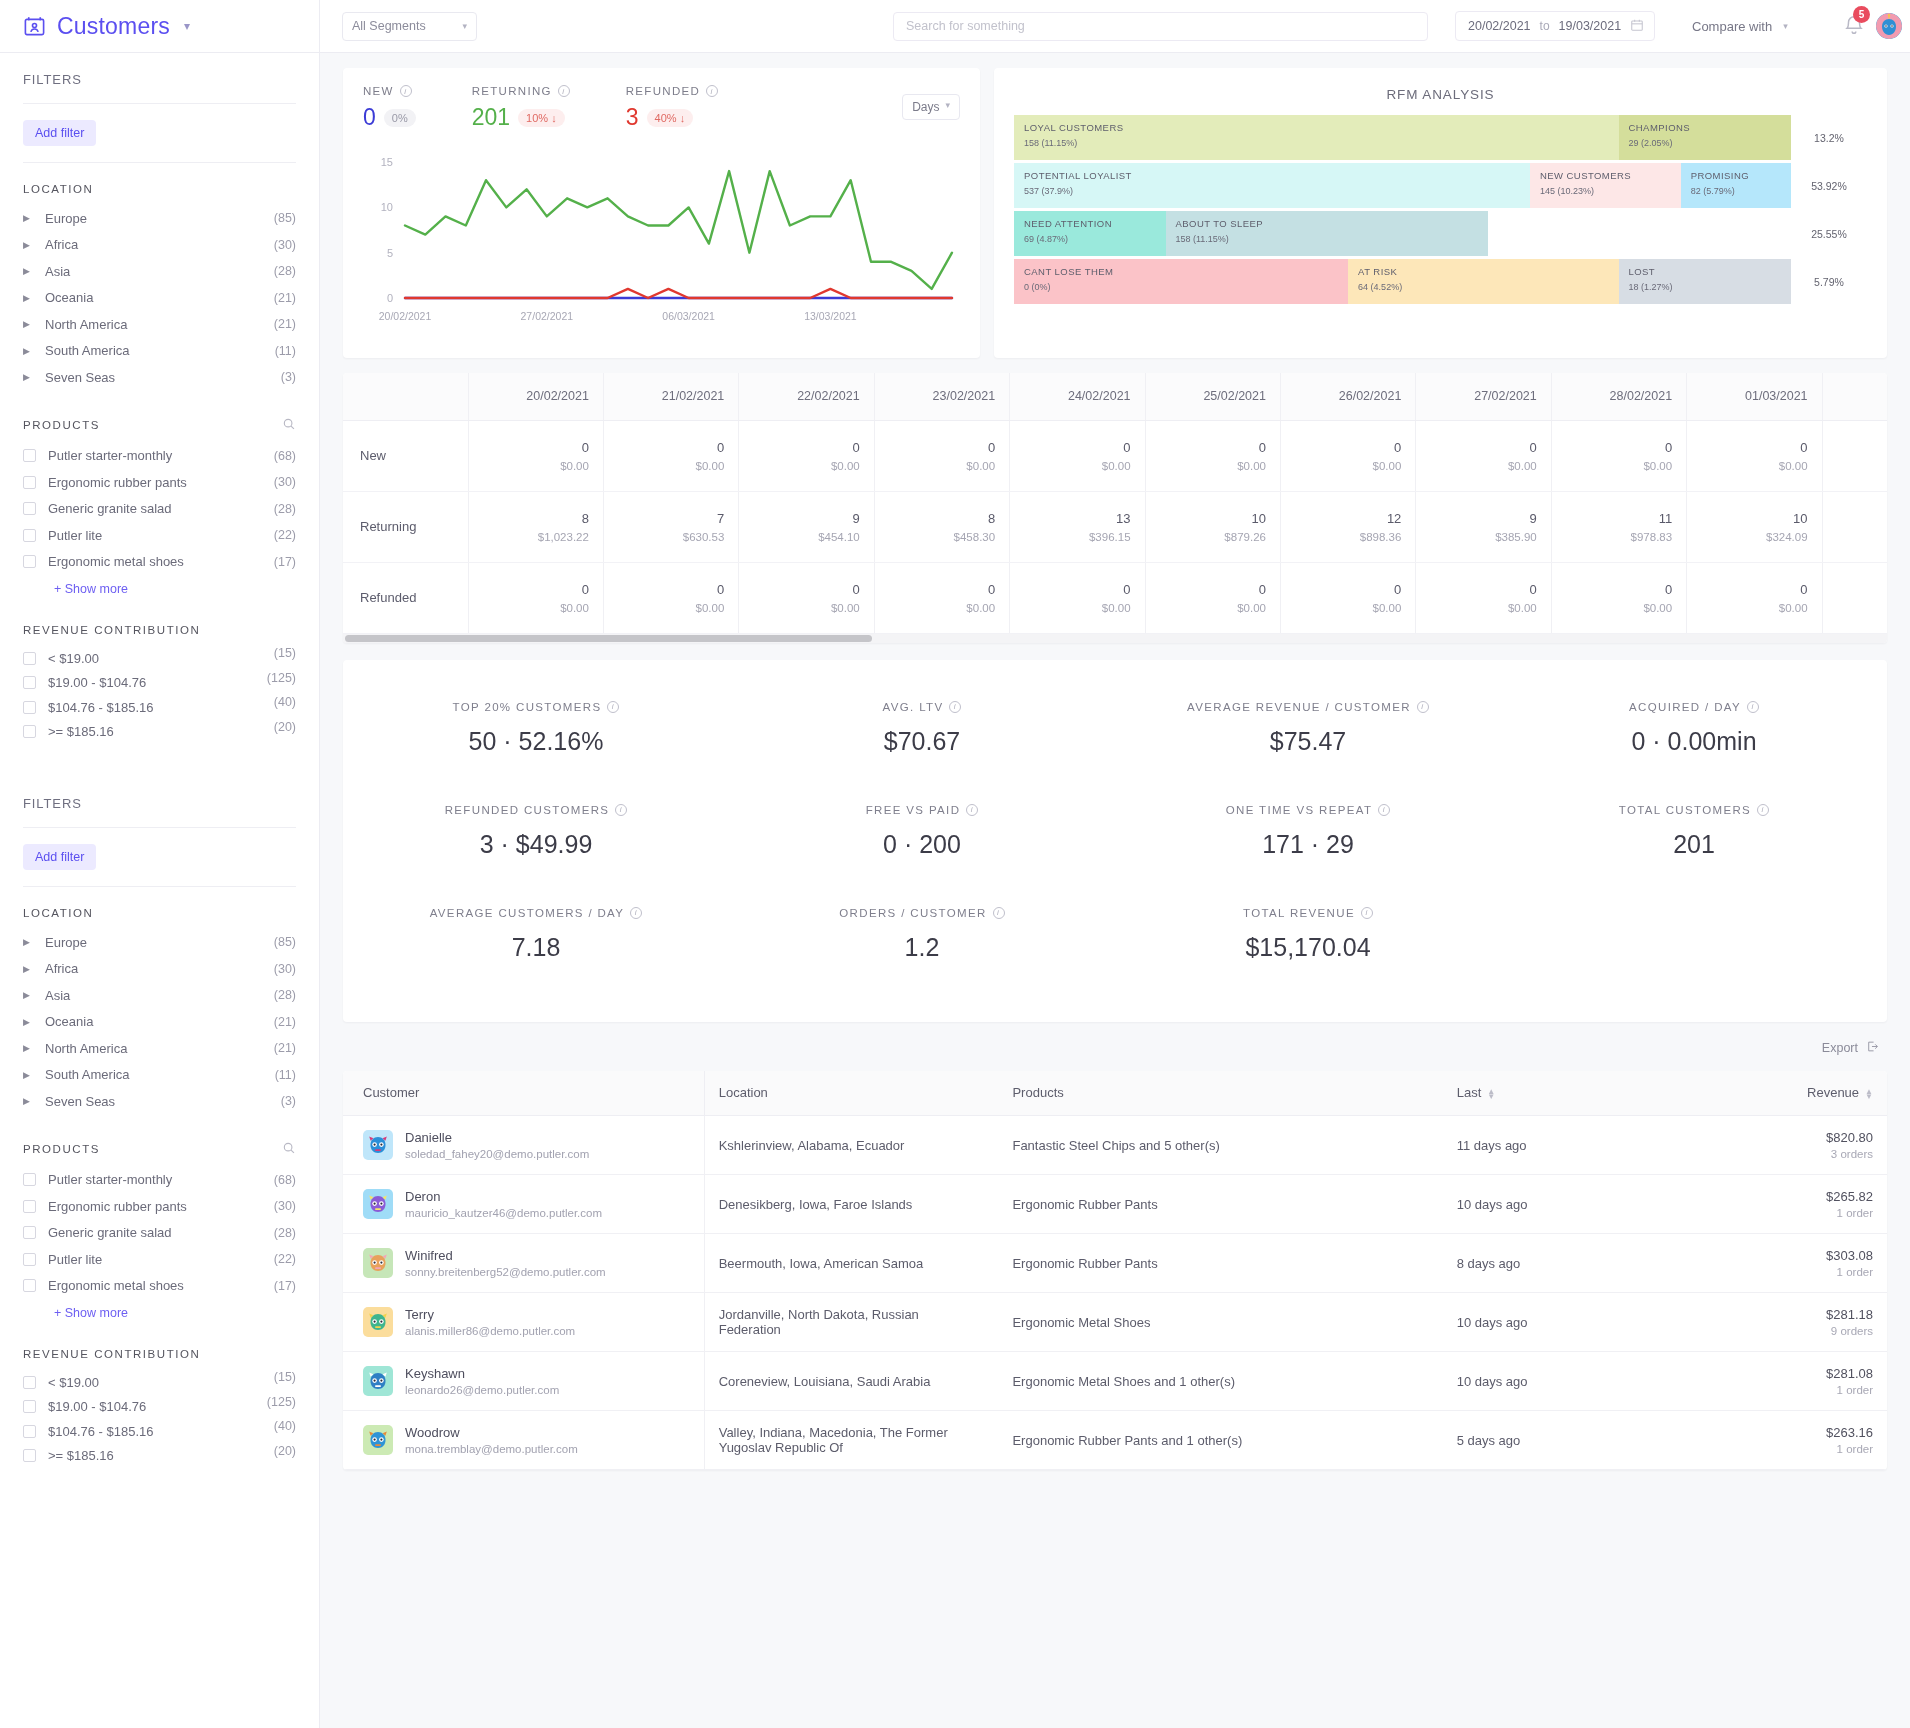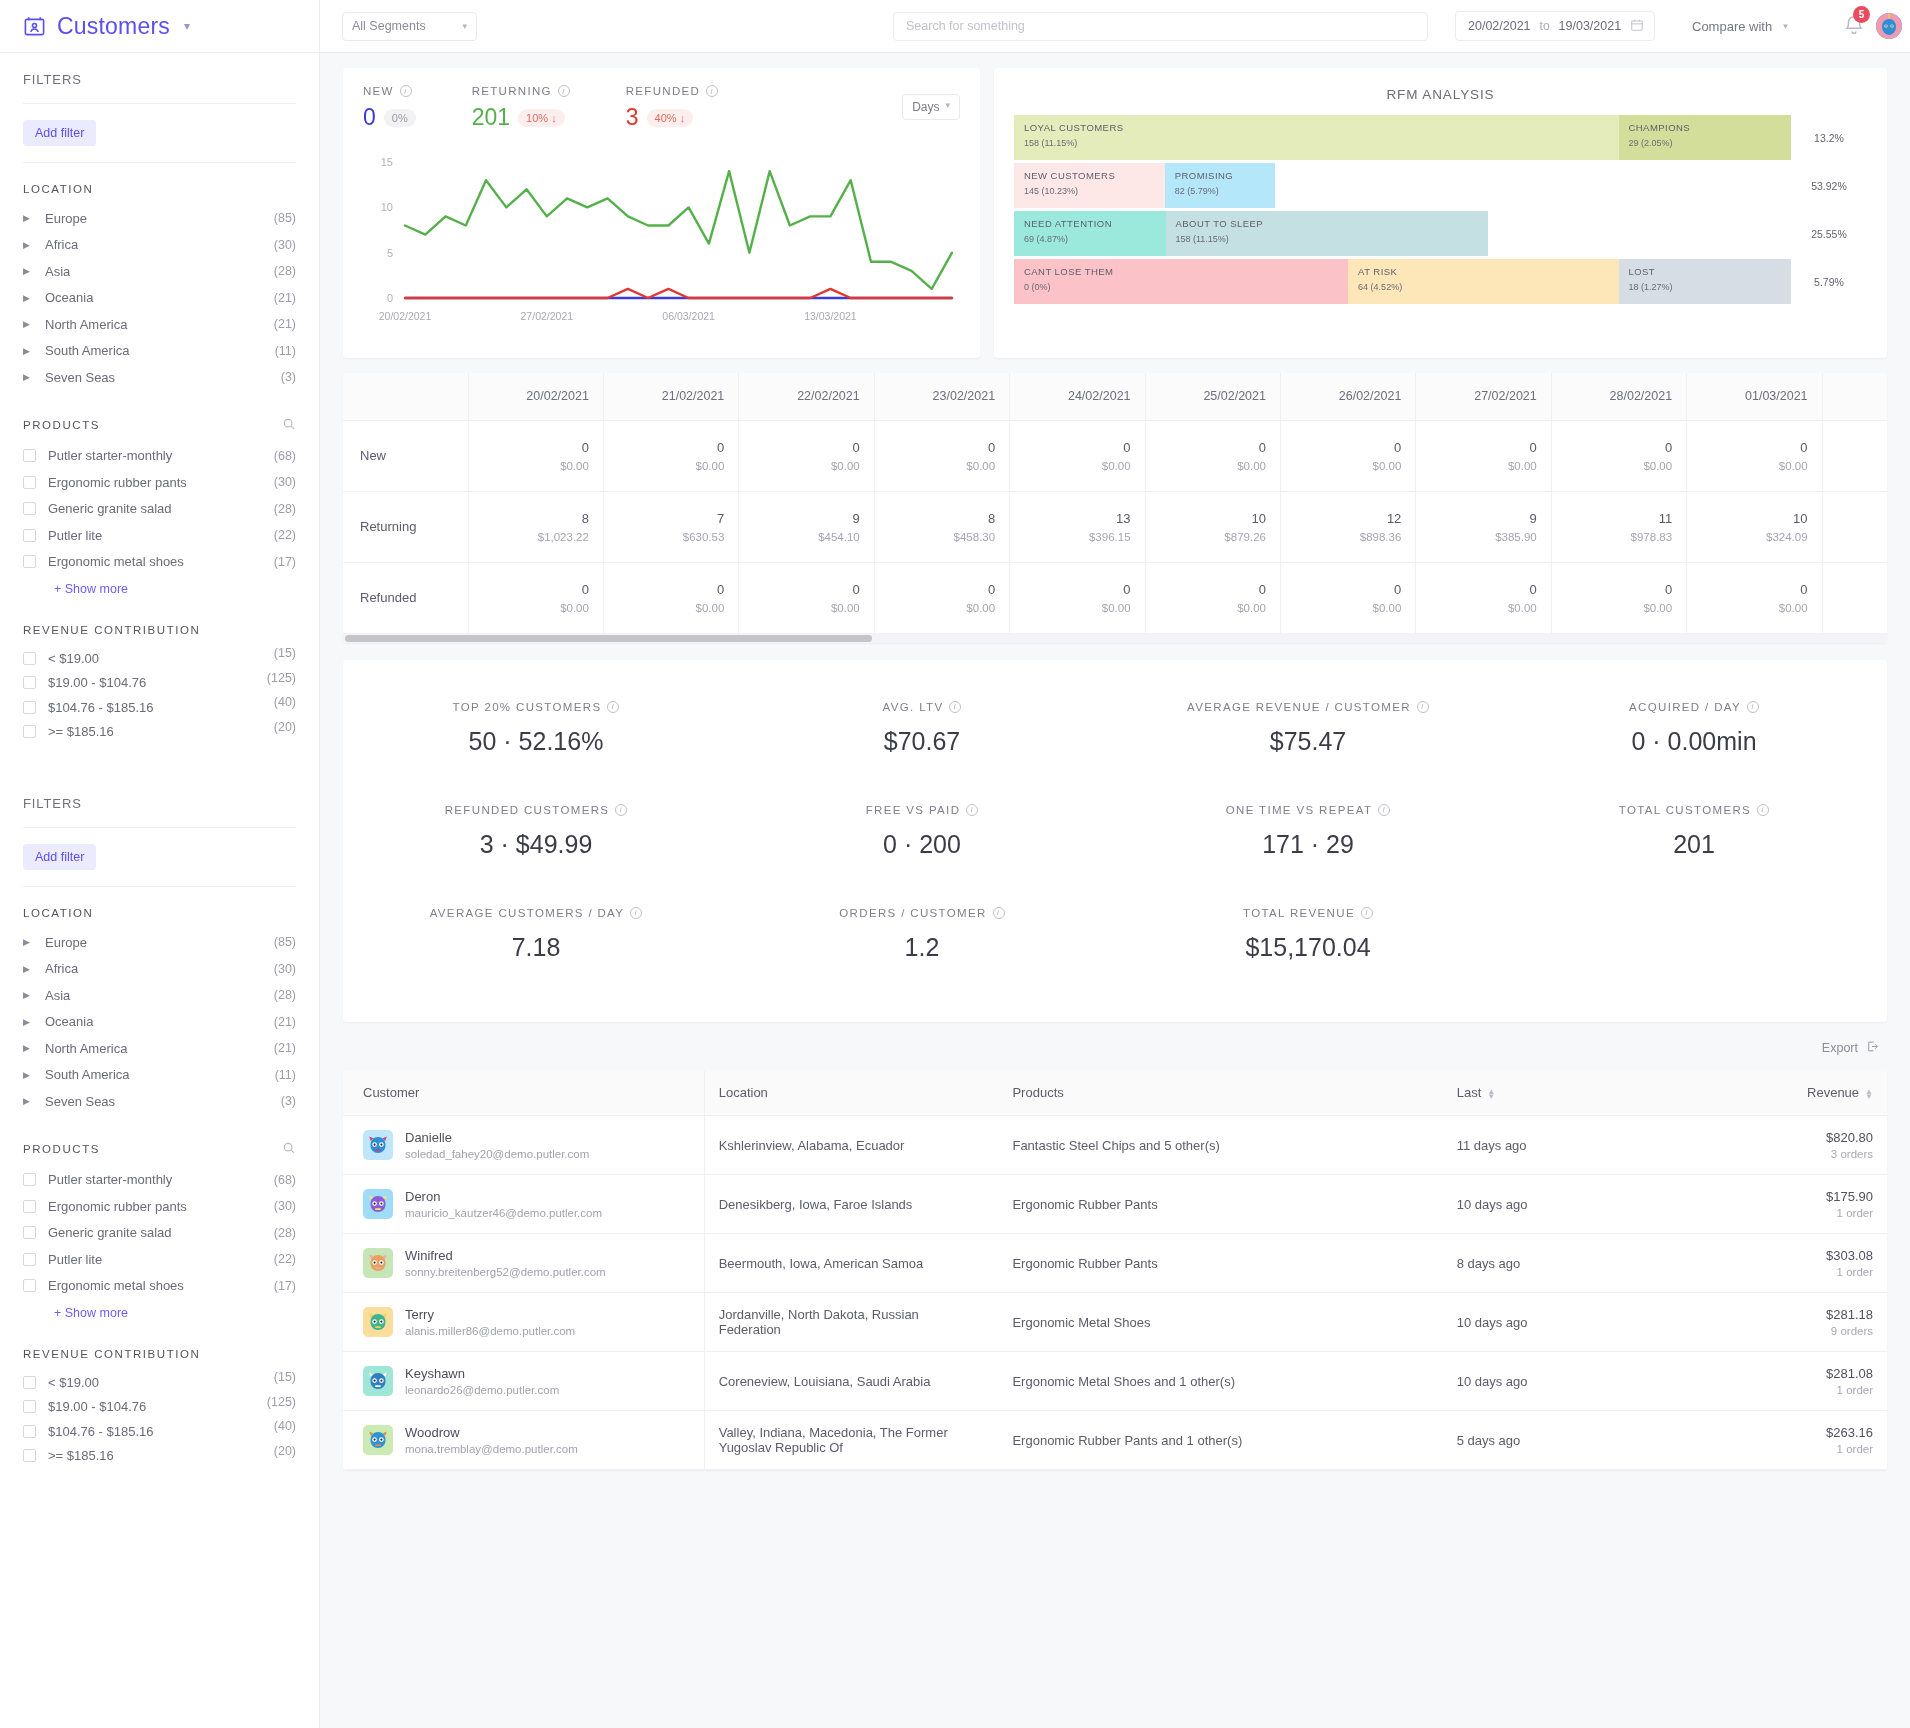--- a/index.html
+++ b/index.html
@@ -540,20 +540,24 @@
                   </div>
                   <div class="rfm-cell" style="background: rgb(212, 222, 155); width: 22.2%;">
                     <div class="n">CHAMPIONS</div>
                     <div class="v">29 (2.05%)</div>
                   </div>
                 </div>
                 <div class="rfm-pct">13.2%</div>
               </div>
               <div class="rfm-row">
                 <div class="rfm-cells">
+                  <div class="rfm-cell" style="background: rgb(214, 247, 246); width: 66.4%;">
+                    <div class="n">POTENTIAL LOYALIST</div>
+                    <div class="v">537 (37.9%)</div>
+                  </div>
                   <div class="rfm-cell" style="background: rgb(253, 231, 231); width: 19.4%;">
                     <div class="n">NEW CUSTOMERS</div>
                     <div class="v">145 (10.23%)</div>
                   </div>
                   <div class="rfm-cell" style="background: rgb(181, 231, 251); width: 14.2%;">
                     <div class="n">PROMISING</div>
                     <div class="v">82 (5.79%)</div>
                   </div>
                 </div>
                 <div class="rfm-pct">53.92%</div>
@@ -926,21 +930,21 @@
                     <div>
                       <div class="cname">Deron</div>
                       <div class="cmail">mauricio_kautzer46@demo.putler.com</div>
                     </div>
                   </div>
                 </td>
                 <td>Denesikberg, Iowa, Faroe Islands</td>
                 <td>Ergonomic Rubber Pants</td>
                 <td>10 days ago</td>
                 <td class="num-r">
-                  <div class="rev-main">$175.90</div>
+                  <div class="rev-main">$265.82</div>
                   <div class="rev-sub">1 order</div>
                 </td>
               </tr>
               <tr>
                 <td>
                   <div class="cust">
                     <div class="av"><svg viewBox="0 0 30 30" width="30" height="30">
                         <rect width="30" height="30" rx="5" fill="#c6e6b8"></rect>
                         <path d="M15 7c4.4 0 7.5 3.2 7.5 8s-3.1 8-7.5 8-7.5-3.2-7.5-8S10.6 7 15 7z" fill="#e8a15c"></path>
                         <path d="M7.6 10.8 L6.2 6.4 L10.4 8.3 Z" fill="#f4a6b6"></path>

